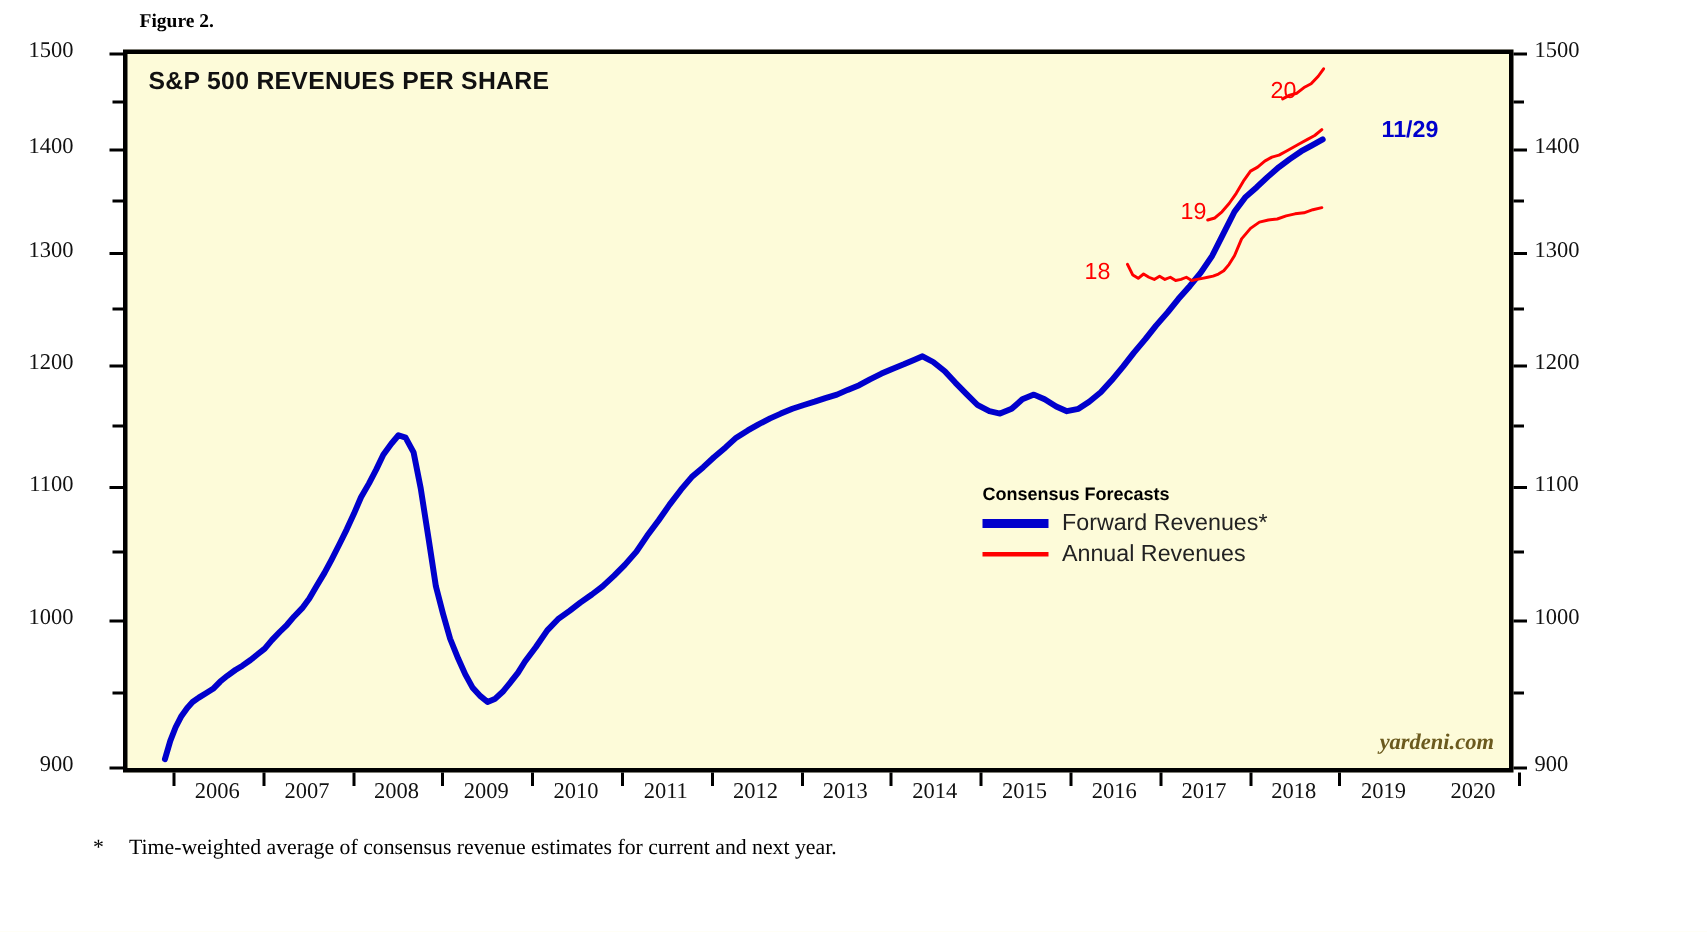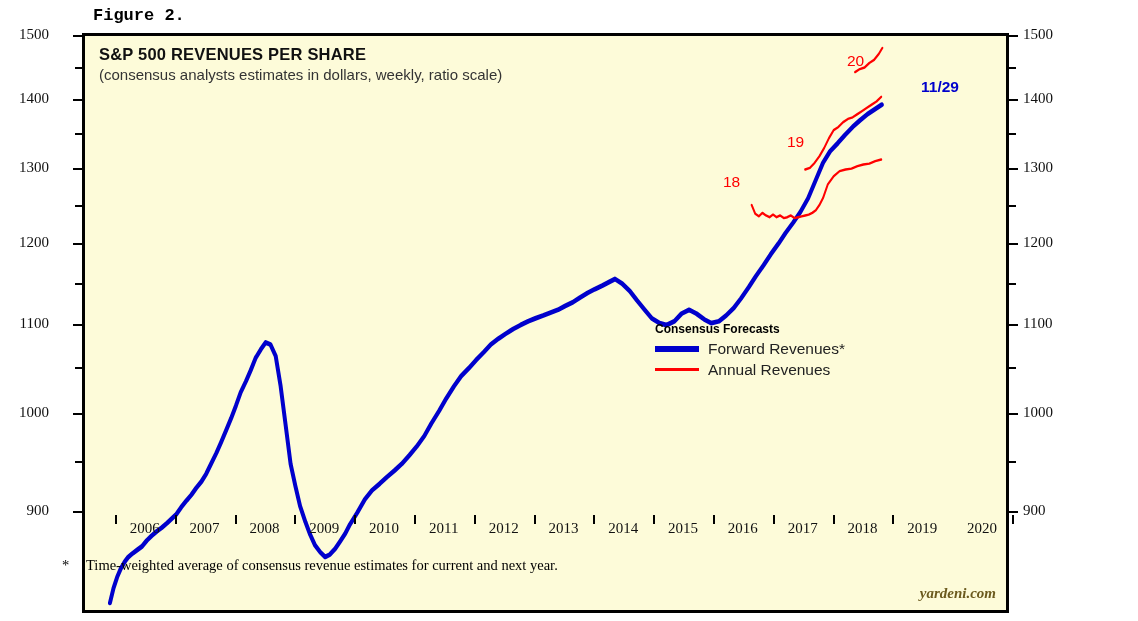--- a/index.html
+++ b/index.html
@@ -18,33 +18,33 @@
     position: absolute;
     left: 0; top: 0;
     width: 1138px;
     height: 621px;
   }
   
   #figure-caption {
     position: absolute;
     left: 93px;
     top: 6px;
-    font-family: Liberation Mono, monospace;
-    font-size: 17px;
+    font-family: Liberation Serif, serif;
+    font-size: 13px;
     font-weight: bold;
     color: #000000;
     letter-spacing: 0px;
   }
   
   #chart-frame {
     position: absolute;
     left: 82px;
     top: 33px;
     width: 927px;
-    height: 580px;
+    height: 482px;
     background: #fdfbd9;
     border: 3px solid #000000;
     box-sizing: border-box;
   }
   #plot-area {
     position: absolute;
     left: 0; top: 0;
     width: 100%;
     height: 100%;
   }
@@ -156,21 +156,20 @@
 <body>
 
 <div id="page">
 
   <div id="figure-caption">Figure 2.</div>
 
   <div id="chart-frame">
 
     <div id="chart-title">S&amp;P 500 REVENUES PER SHARE</div>
 
-    <div id="chart-subtitle">(consensus analysts estimates in dollars, weekly, ratio scale)</div>
 
     <svg id="plot-area" viewBox="0 0 927 482" preserveAspectRatio="none">
         <g>
           <line x1="0" y1="476" x2="0" y2="476" stroke="none"></line>
           <line x1="0" y1="377.82245541367047" x2="0" y2="377.82245541367047" stroke="none"></line>
           <line x1="0" y1="289.01006332497303" x2="0" y2="289.01006332497303" stroke="none"></line>
           <line x1="0" y1="207.93070175786949" x2="0" y2="207.93070175786949" stroke="none"></line>
           <line x1="0" y1="133.34491929121486" x2="0" y2="133.34491929121486" stroke="none"></line>
           <line x1="0" y1="64.28927074111164" x2="0" y2="64.28927074111164" stroke="none"></line>
           <line x1="0" y1="0" x2="0" y2="0" stroke="none"></line>

